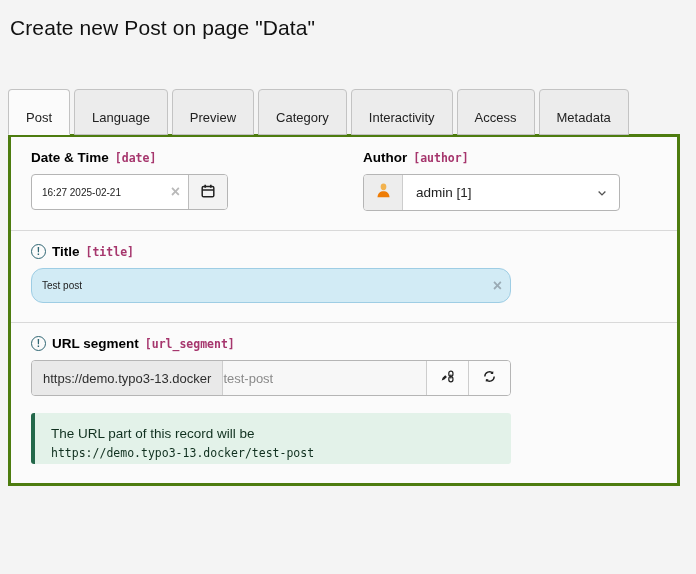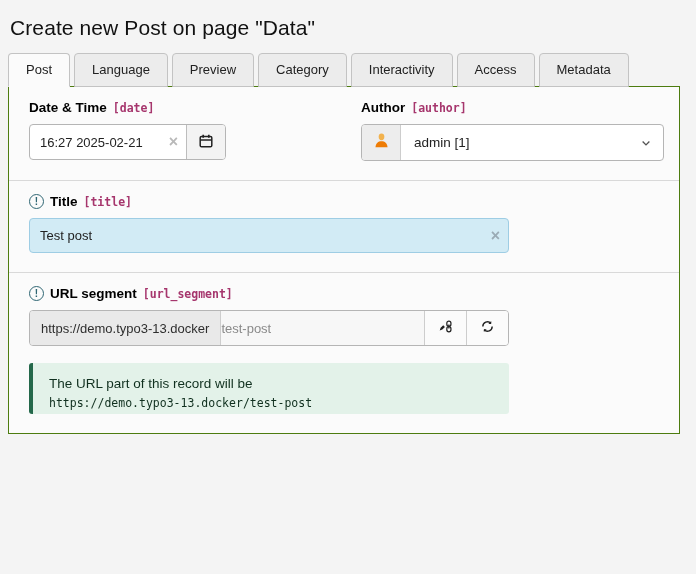--- a/index.html
+++ b/index.html
@@ -20,39 +20,40 @@
   
   .tabs {
     display: flex;
     gap: 4px;
     margin: 13px 0 0 8px;
     position: relative;
     z-index: 2;
   }
   .tab {
     font-size: 13px;
-    padding: 8px 17px 9px;
+    padding: 20px 17px 9px;
     background: #ececec;
     border: 1px solid #c3c3c3;
     border-radius: 4px 4px 0 0;
     margin-bottom: -1px;
     color: #222;
     cursor: pointer;
     white-space: nowrap;
+    margin-top: 36px;
   }
   .tab.active {
     background: #fbfbfb;
     border-bottom-color: #fbfbfb;
   }
   
   .panel {
     margin-left: 8px;
     width: 672px;
     background: #fbfbfb;
-    border: 1px solid #4d7c0f;
+    border: 3px solid #4d7c0f;
   }
   .section { padding: 13px 20px 19px; }
   .section + .section { border-top: 1px solid #d9d9d9; }
   .row { display: flex; }
   .col-date { flex: 0 0 332px; }
   .col-author { flex: 1; }
   .field-label-row {
     display: flex;
     align-items: center;
     gap: 6px;
@@ -87,21 +88,21 @@
     overflow: hidden;
     height: 36px;
     align-items: stretch;
   }
   .date-group { width: 197px; }
   .text-input {
     border: none;
     outline: none;
     background: transparent;
     font-family: "Liberation Sans", sans-serif;
-    font-size: 13px;
+    font-size: 10px;
     color: #222;
     width: 100%;
     padding: 0 4px 0 10px;
   }
   .input-inner { display: flex; align-items: center; flex: 1; min-width: 0; }
   .clear-x {
     color: #b9b9b9;
     font-size: 16px;
     font-weight: 700;
     padding: 0 8px 0 2px;
@@ -115,21 +116,21 @@
     background: #f3f3f3;
     display: flex;
     align-items: center;
     justify-content: center;
     cursor: pointer;
   }
   
   .author-select {
     display: flex;
     align-items: center;
-    width: 303px;
+    width: 257px;
     height: 37px;
     border: 1px solid #b5b5b5;
     border-radius: 4px;
     background: #fff;
     overflow: hidden;
     cursor: pointer;
   }
   .author-icon-box {
     width: 39px;
     align-self: stretch;
@@ -142,21 +143,21 @@
   .author-value { flex: 1; font-size: 13.5px; padding-left: 13px; color: #222; }
   .chevron { margin-right: 11px; display: flex; }
   
   .title-input-wrap {
     display: flex;
     align-items: center;
     width: 480px;
     height: 35px;
     background: #d2ebf5;
     border: 1px solid #9ecde4;
-    border-radius: 4px;
+    border-radius: 12px;
     overflow: hidden;
   }
   .title-input-wrap .text-input { color: #222; }
   .title-input-wrap .clear-x { color: #9aabb5; }
   
   .url-group {
     display: flex;
     width: 480px;
     height: 36px;
     border: 1px solid #b5b5b5;

